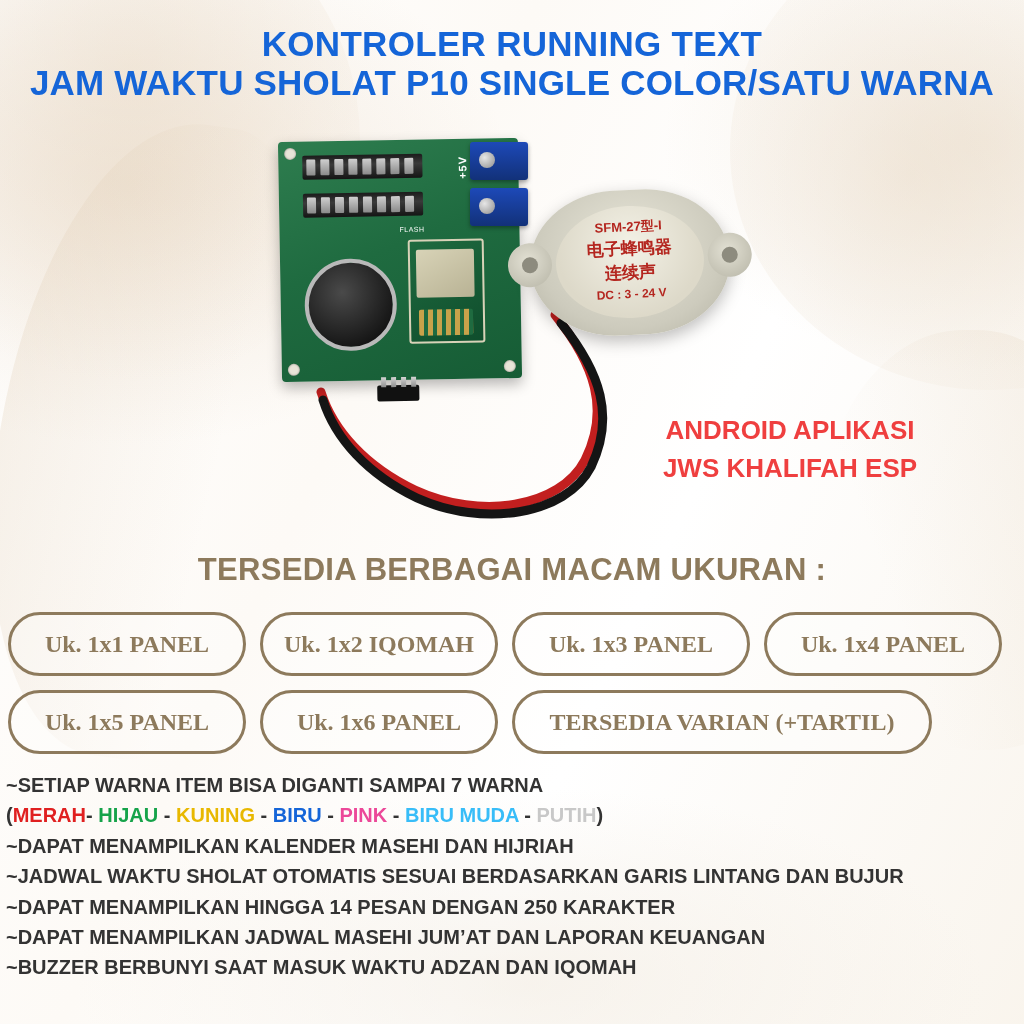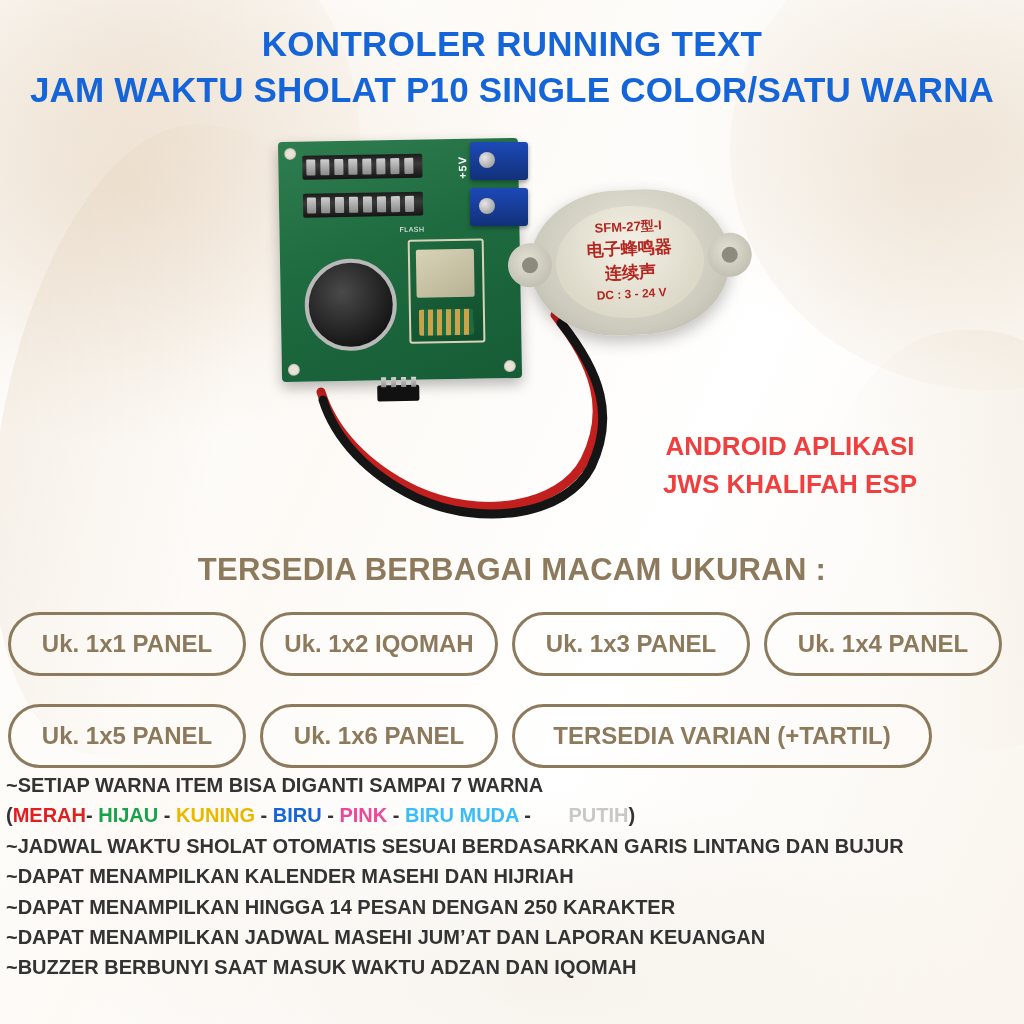--- a/index.html
+++ b/index.html
@@ -70,21 +70,20 @@
     font-weight: bold;
     letter-spacing: 0.3px;
     line-height: 1.12;
   }
   .title-2 {
     color: #1565d8;
     font-size: 35px;
     font-weight: bold;
     letter-spacing: 0.2px;
     line-height: 1.12;
-    margin-top: 7px;
     text-align: center;
   }
 
   
   .photo {
     position: absolute;
     left: 255px;
     top: 130px;
     width: 520px;
     height: 420px;
@@ -258,21 +257,21 @@
 
   
   .wire {
     position: absolute;
     pointer-events: none;
   }
 
   .android-text {
     position: absolute;
     left: 600px;
-    top: 428px;
+    top: 412px;
     width: 380px;
     text-align: center;
     color: #ef3f3f;
     font-size: 26px;
     font-weight: bold;
     line-height: 1.45;
   }
 
   
   .sizes-title {
@@ -286,21 +285,22 @@
     font-weight: bold;
     letter-spacing: 0.3px;
   }
   .pills {
     position: absolute;
     top: 612px;
     left: 8px;
     width: 1008px;
     display: flex;
     flex-wrap: wrap;
-    gap: 28px 14px;
+    gap: 14px 14px;
+    font-family: Liberation Serif, serif;
   }
   .pill {
     height: 64px;
     border: 3px solid #8d7a5c;
     border-radius: 32px;
     background: rgba(255,255,255,0.25);
     color: #8d7a5c;
     font-size: 24px;
     font-weight: bold;
     display: flex;
@@ -324,21 +324,21 @@
     font-weight: bold;
     line-height: 1.52;
   }
   .features .line { white-space: nowrap; }
   .c-merah { color: #e02020; }
   .c-hijau { color: #16a34a; }
   .c-kuning { color: #e8b800; }
   .c-biru { color: #1565d8; }
   .c-pink { color: #ec4899; }
   .c-birumuda { color: #38bdf8; }
-  .c-putih { color: #c8c8c8; margin-left: 32px; }
+  .c-putih { color: #c8c8c8; }
   .dash { color: #333; }
 
   
   .logo {
     position: absolute;
     right: 14px;
     bottom: 12px;
     display: flex;
     align-items: center;
     gap: 10px;
@@ -461,21 +461,21 @@
     <div class="pill w2">Uk. 1x5 PANEL</div>
     <div class="pill w2">Uk. 1x6 PANEL</div>
     <div class="pill wide">TERSEDIA VARIAN (+TARTIL)</div>
   </div>
 
   <div class="features">
     <div class="line">~SETIAP WARNA ITEM BISA DIGANTI SAMPAI 7 WARNA</div>
     <div class="line">
       <span>(</span><span class="c-merah">MERAH</span><span class="dash">-</span> <span class="c-hijau">HIJAU</span> <span class="dash">-</span> <span class="c-kuning">KUNING</span> <span class="dash">-</span> <span class="c-biru">BIRU</span> <span class="dash">-</span> <span class="c-pink">PINK</span> <span class="dash">-</span> <span class="c-birumuda">BIRU MUDA</span> <span class="dash">-</span> <span class="c-putih">PUTIH</span><span>)</span>
     </div>
+    <div class="line">~DAPAT MENAMPILKAN KALENDER MASEHI DAN HIJRIAH</div>
     <div class="line">~JADWAL WAKTU SHOLAT OTOMATIS SESUAI BERDASARKAN GARIS LINTANG DAN BUJUR</div>
-    <div class="line">~DAPAT MENAMPILKAN KALENDER MASEHI DAN HIJRIAH</div>
     <div class="line">~DAPAT MENAMPILKAN HINGGA 14 PESAN DENGAN 250 KARAKTER</div>
     <div class="line">~DAPAT MENAMPILKAN JADWAL MASEHI JUM’AT DAN LAPORAN KEUANGAN</div>
     <div class="line">~BUZZER BERBUNYI SAAT MASUK WAKTU ADZAN DAN IQOMAH</div>
   </div>
 
 
 </div>
 
 </body></html>

